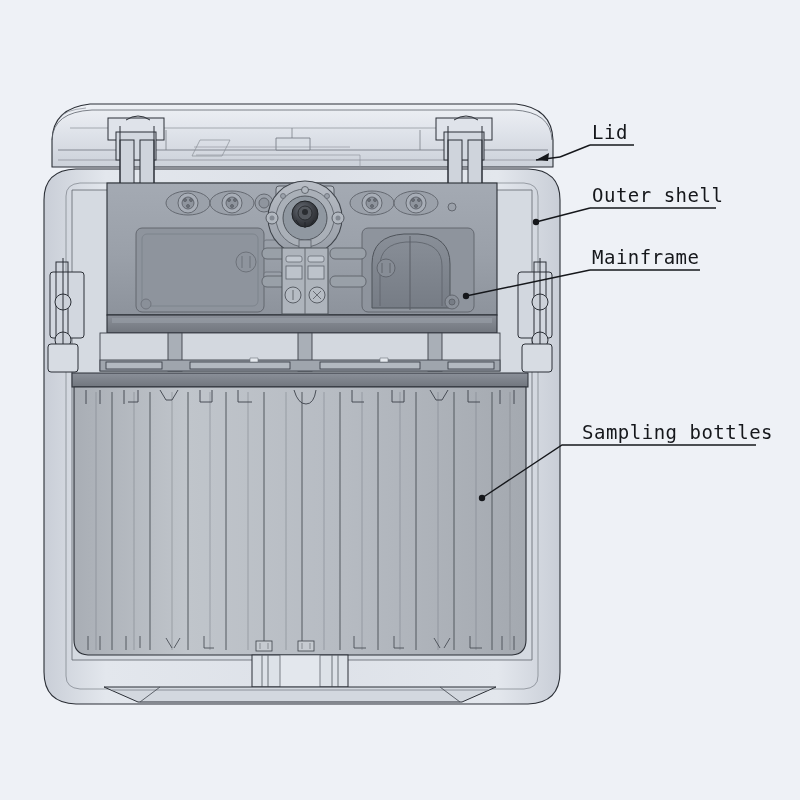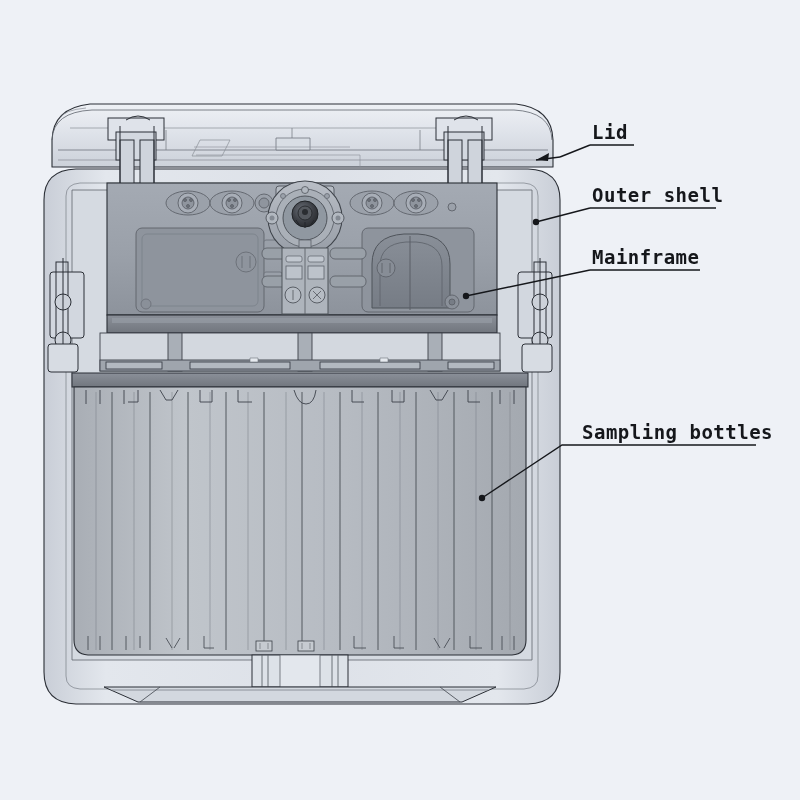--- a/index.html
+++ b/index.html
@@ -4,21 +4,21 @@
 <title>Water Sampler Technical Diagram</title>
 <style>
   html,body{margin:0;padding:0;}
   body{
     width:800px;height:800px;
     background:#eef1f6;
     font-family:"DejaVu Sans Mono", monospace;
     overflow:hidden;
     position:relative;
   }
-  #stage{position:absolute;inset:0;width:800px;height:800px;font-weight:bold;}
+  #stage{position:absolute;inset:0;width:800px;height:800px;}
   svg#diagram{display:block;width:800px;height:800px;}
   .lbl{
     font-family:"DejaVu Sans Mono", monospace;
     font-size:19px;
     fill:#15171b;
     letter-spacing:0.5px;
   }
 </style>
 </head>
 <body>

